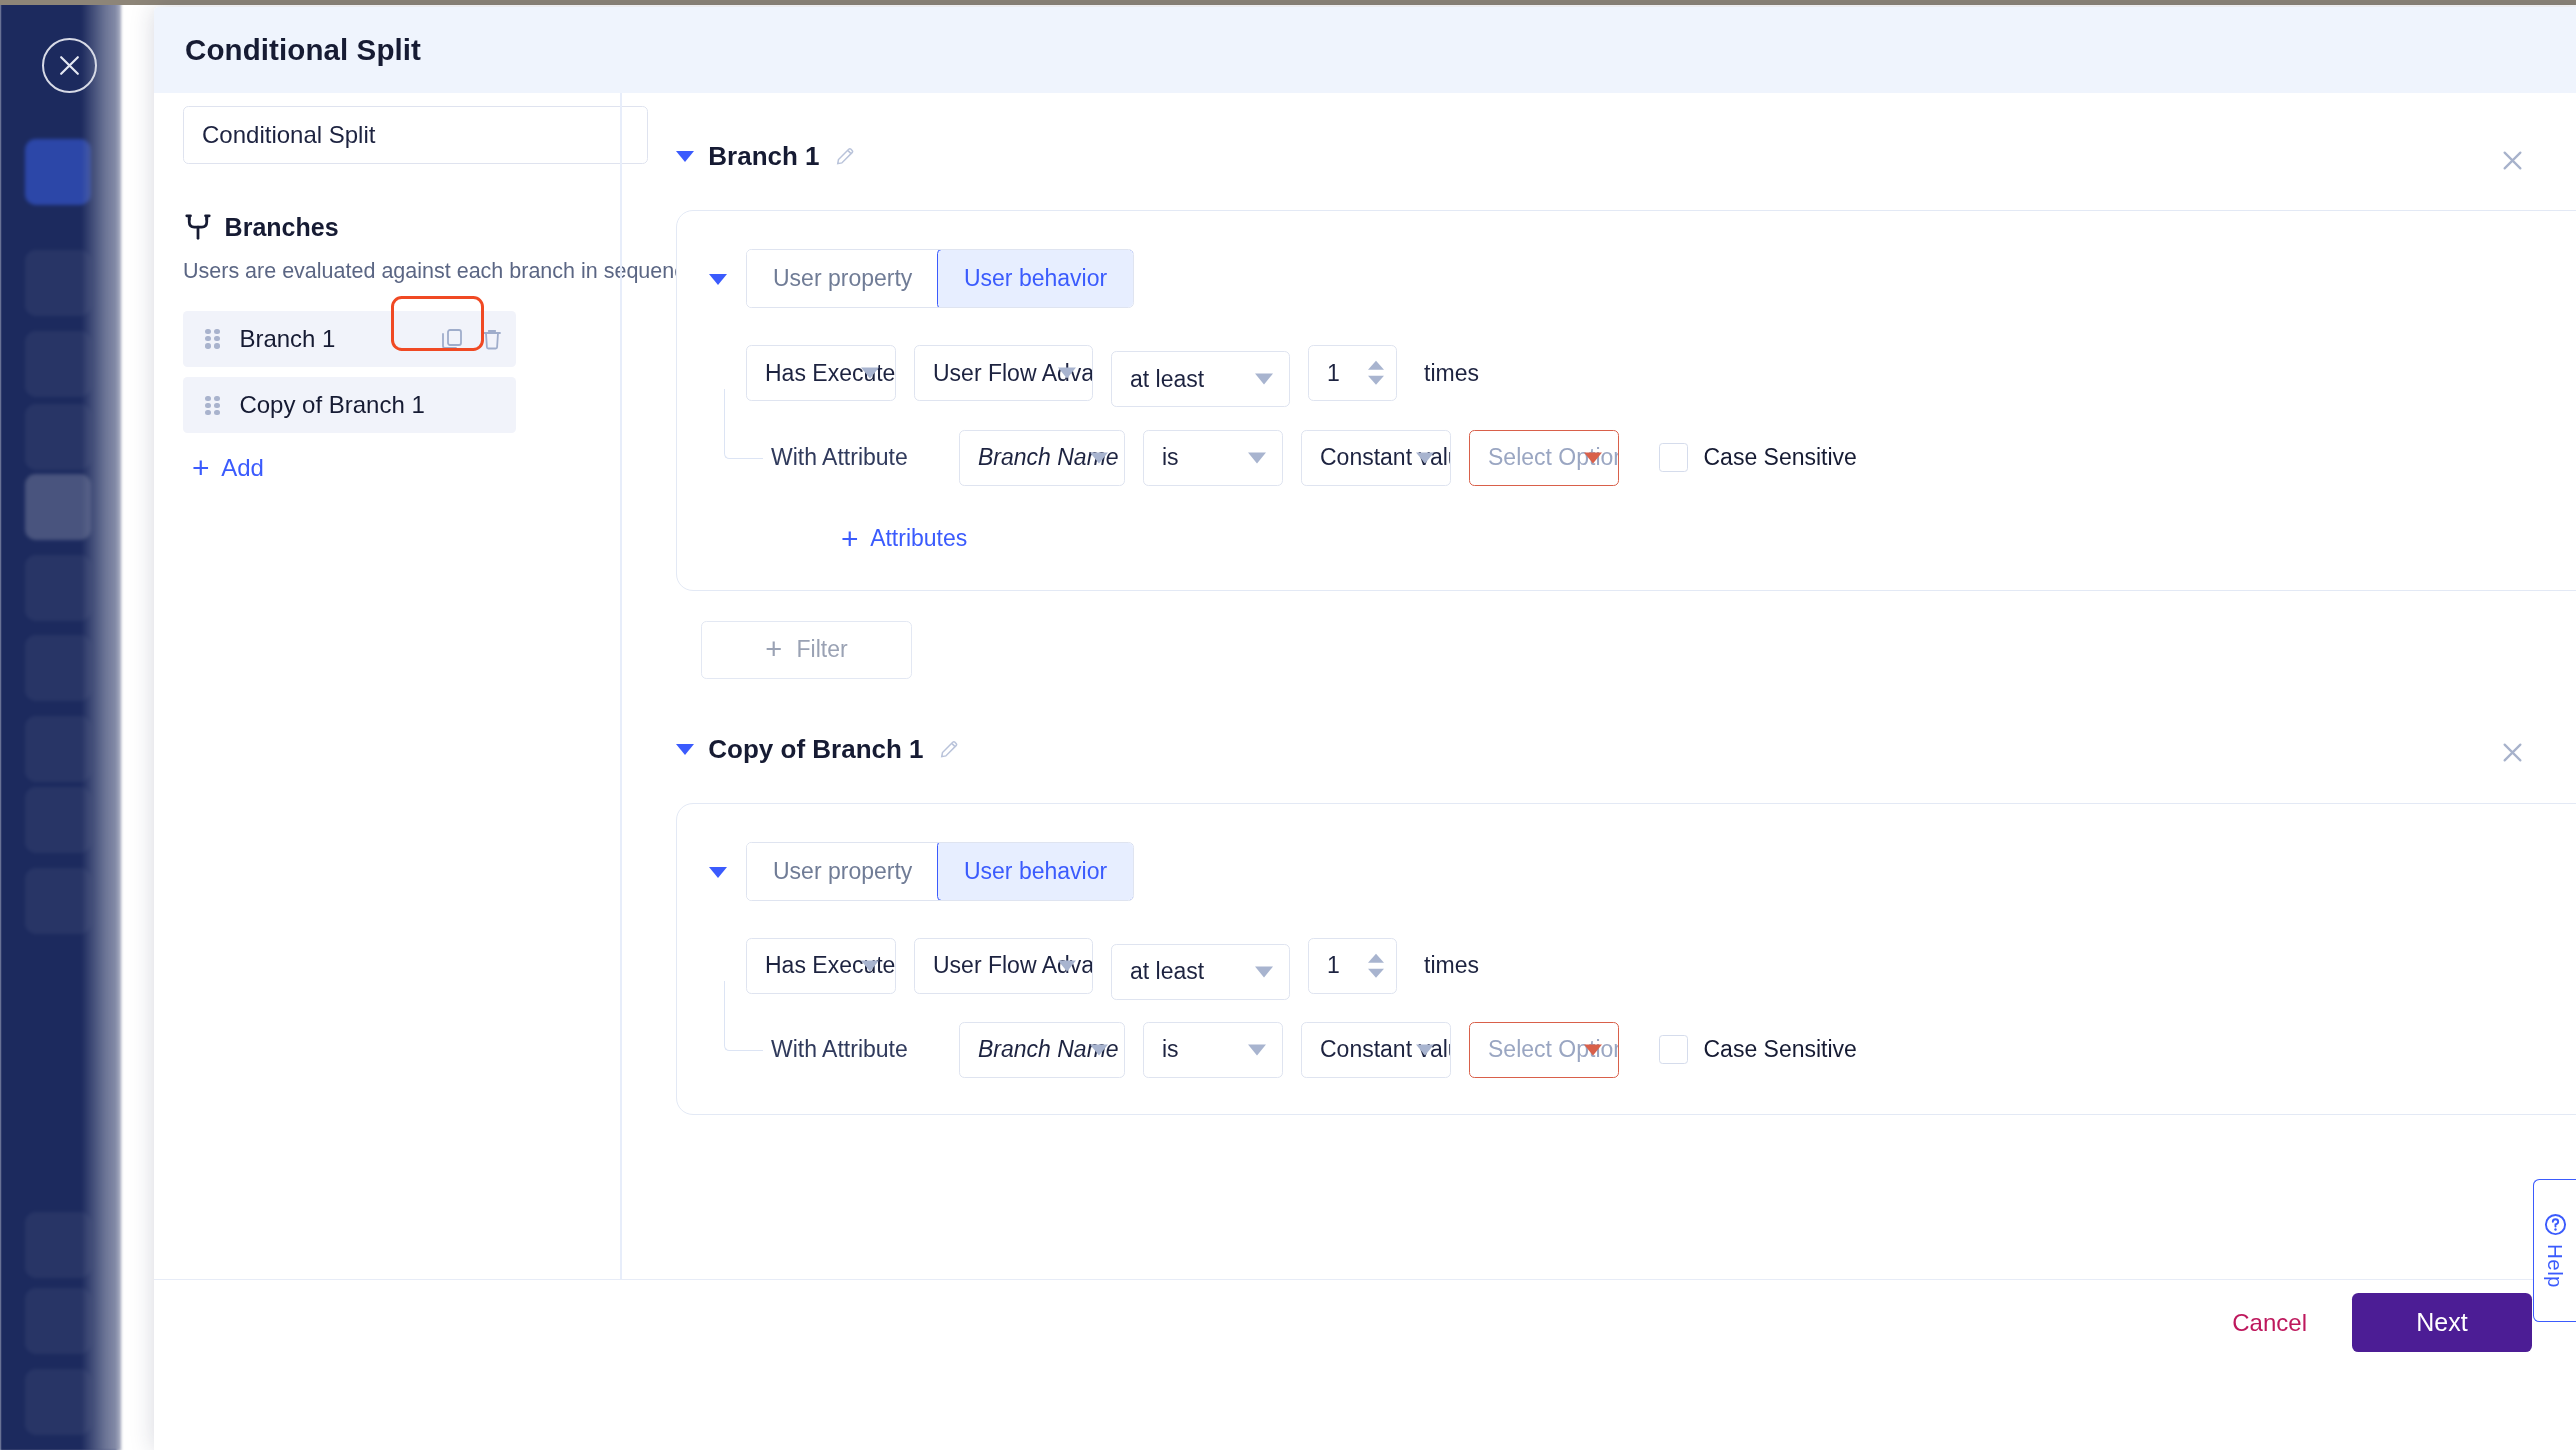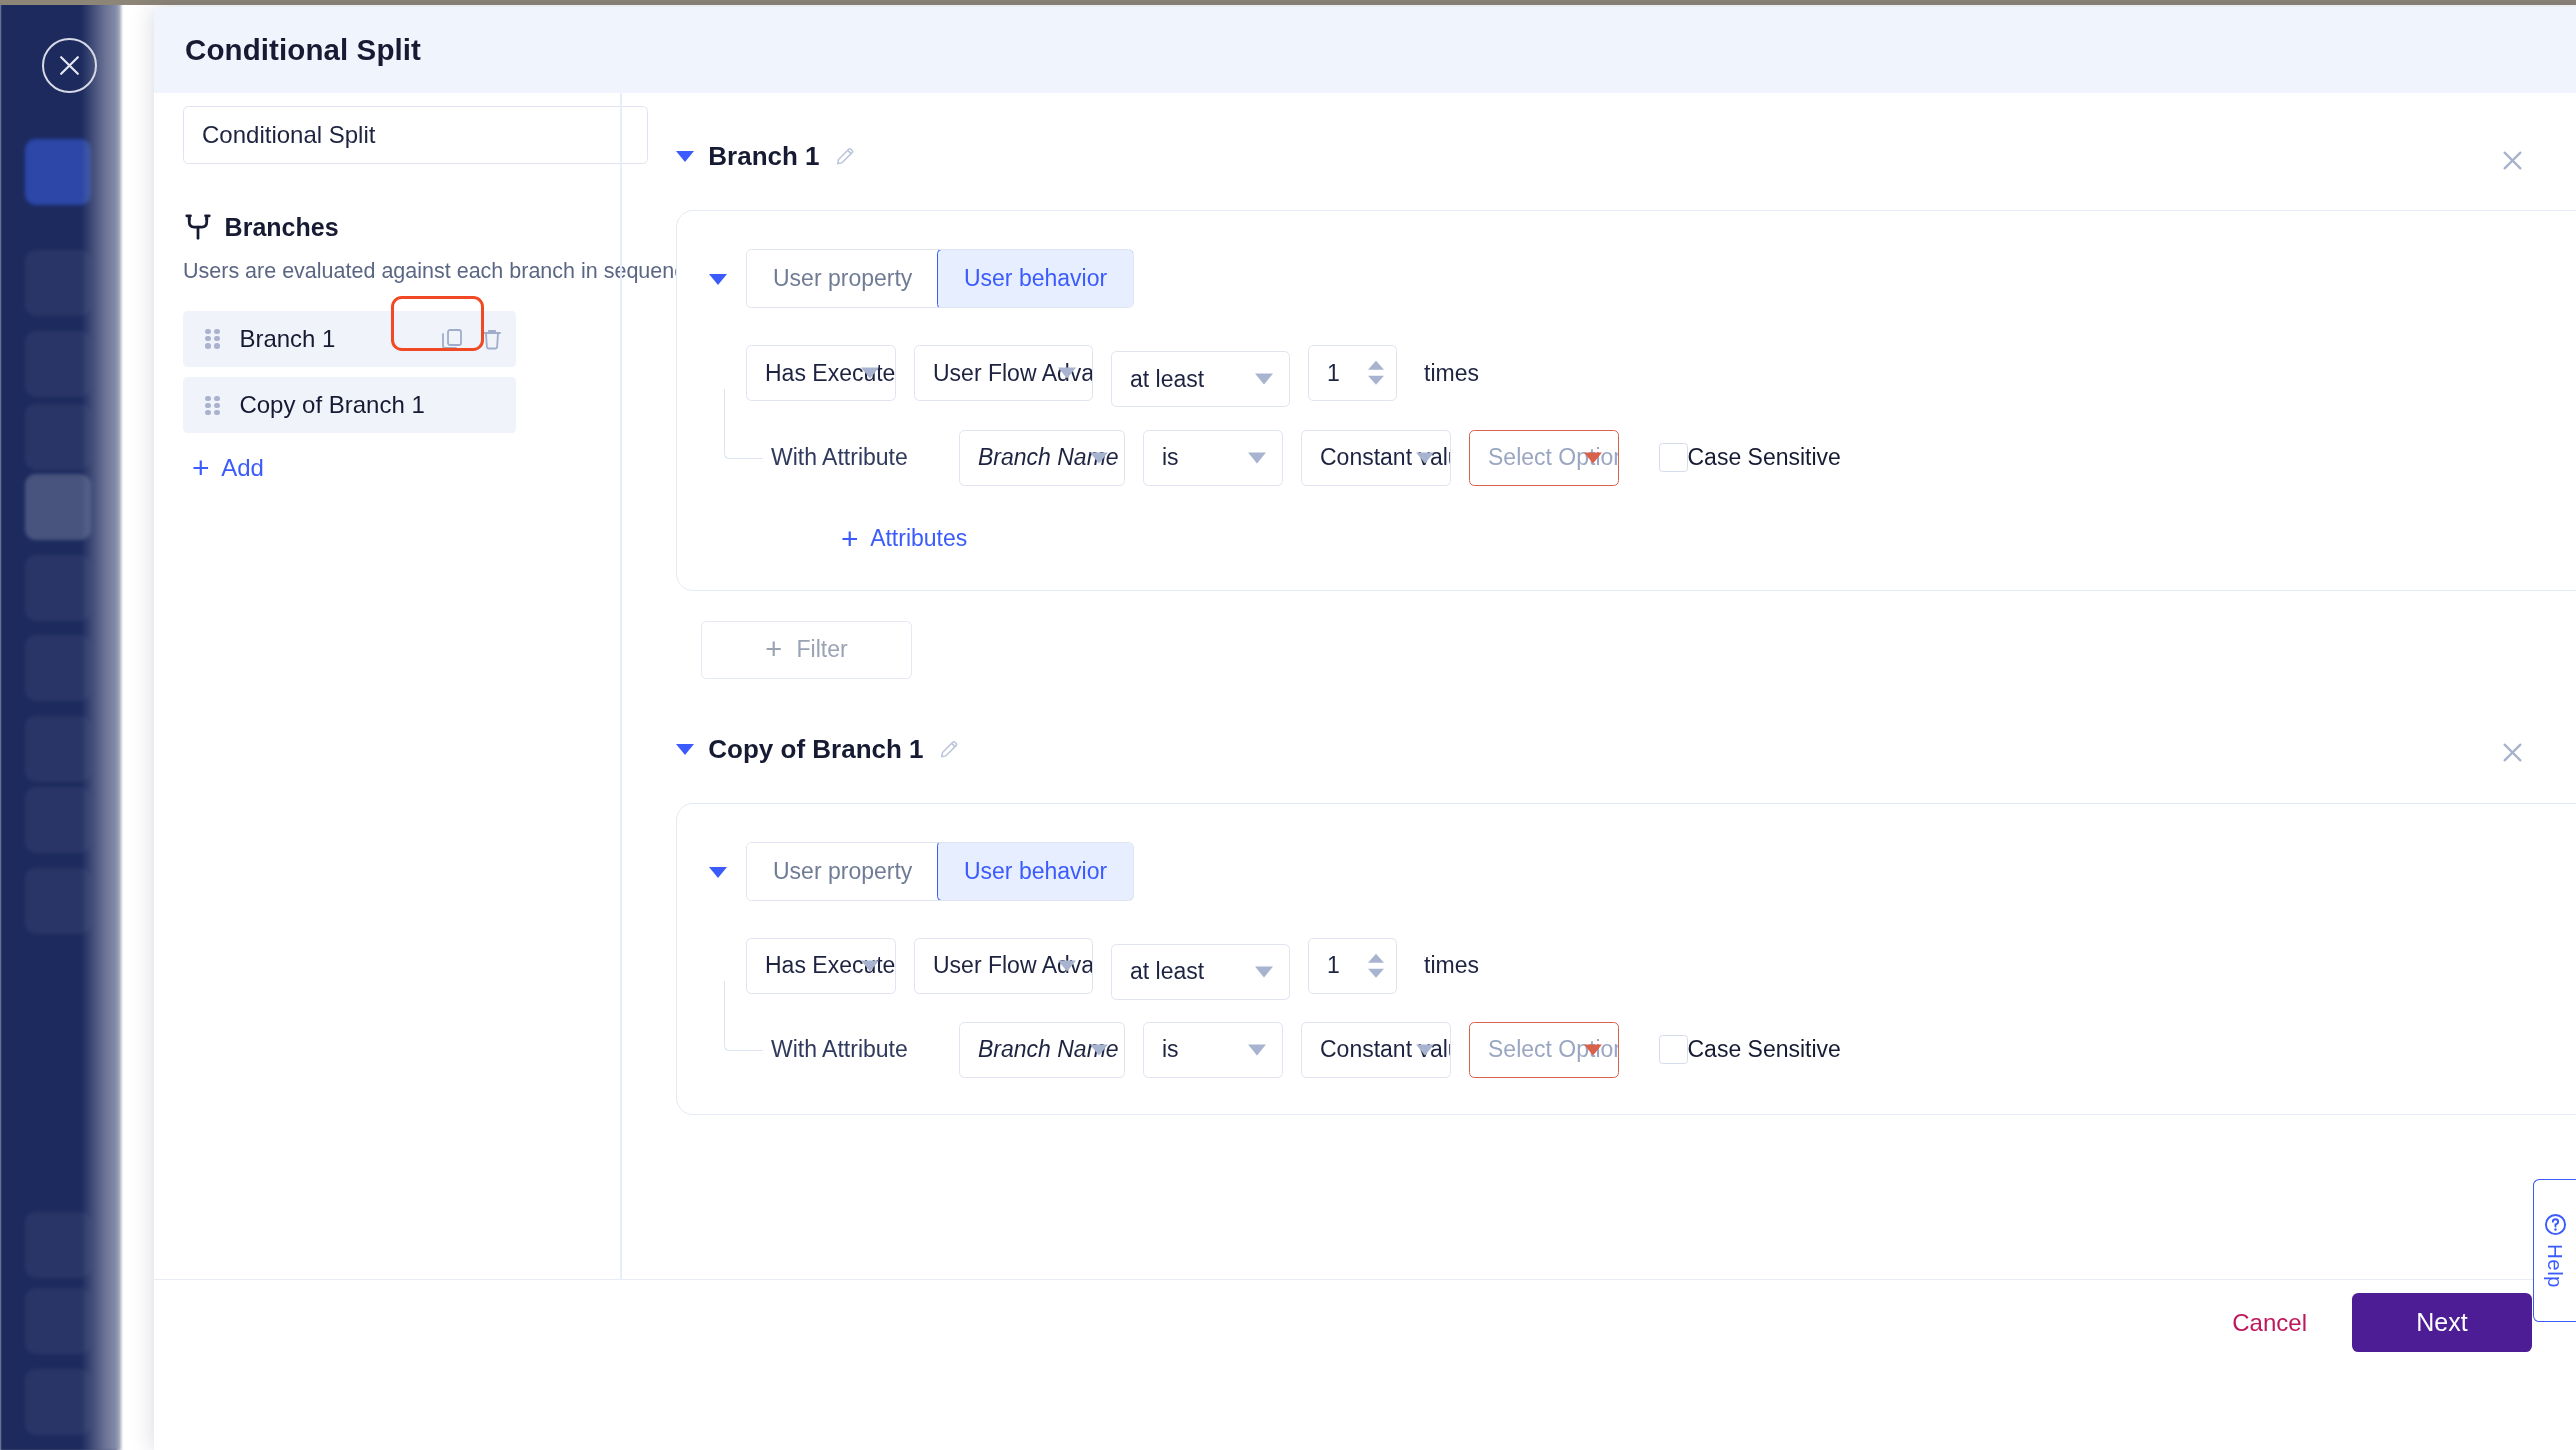--- a/index.html
+++ b/index.html
@@ -243,21 +243,21 @@
     position: absolute; left: -22.4px; top: -41px;
     width: 39px; height: 70px;
     border-left: 1.4px solid #dce4f4; border-bottom: 1.4px solid #dce4f4;
     border-bottom-left-radius: 5.4px;
   }
   .with-attr { font-size: 23px; color: #303a5c; margin-left: 25px; width: 170px; }
   .w-attr  { width: 166px; font-style: italic; }
   .w-is    { width: 140px; }
   .w-const { width: 150px; }
   .w-sel   { width: 150px; }
-  .checkbox-wrap { display: flex; align-items: center; margin-left: 21.5px; justify-content: center; }
+  .checkbox-wrap { display: flex; align-items: center; gap: 16px; margin-left: 21.5px; justify-content: center; }
   .cbox { width: 29px; height: 29px; border: 1.6px solid #d5dcec; border-radius: 3.6px; background: #fff; }
   .cbox-label { font-size: 23px; color: #161b33; }
 
   .add-attributes {
     display: flex; align-items: center; gap: 11.6px;
     margin: 38px 0 0 95px;
     font-size: 23px; color: #3b5bfd;
   }
   .add-attributes .plus { font-size: 30px; line-height: 1; }
 

